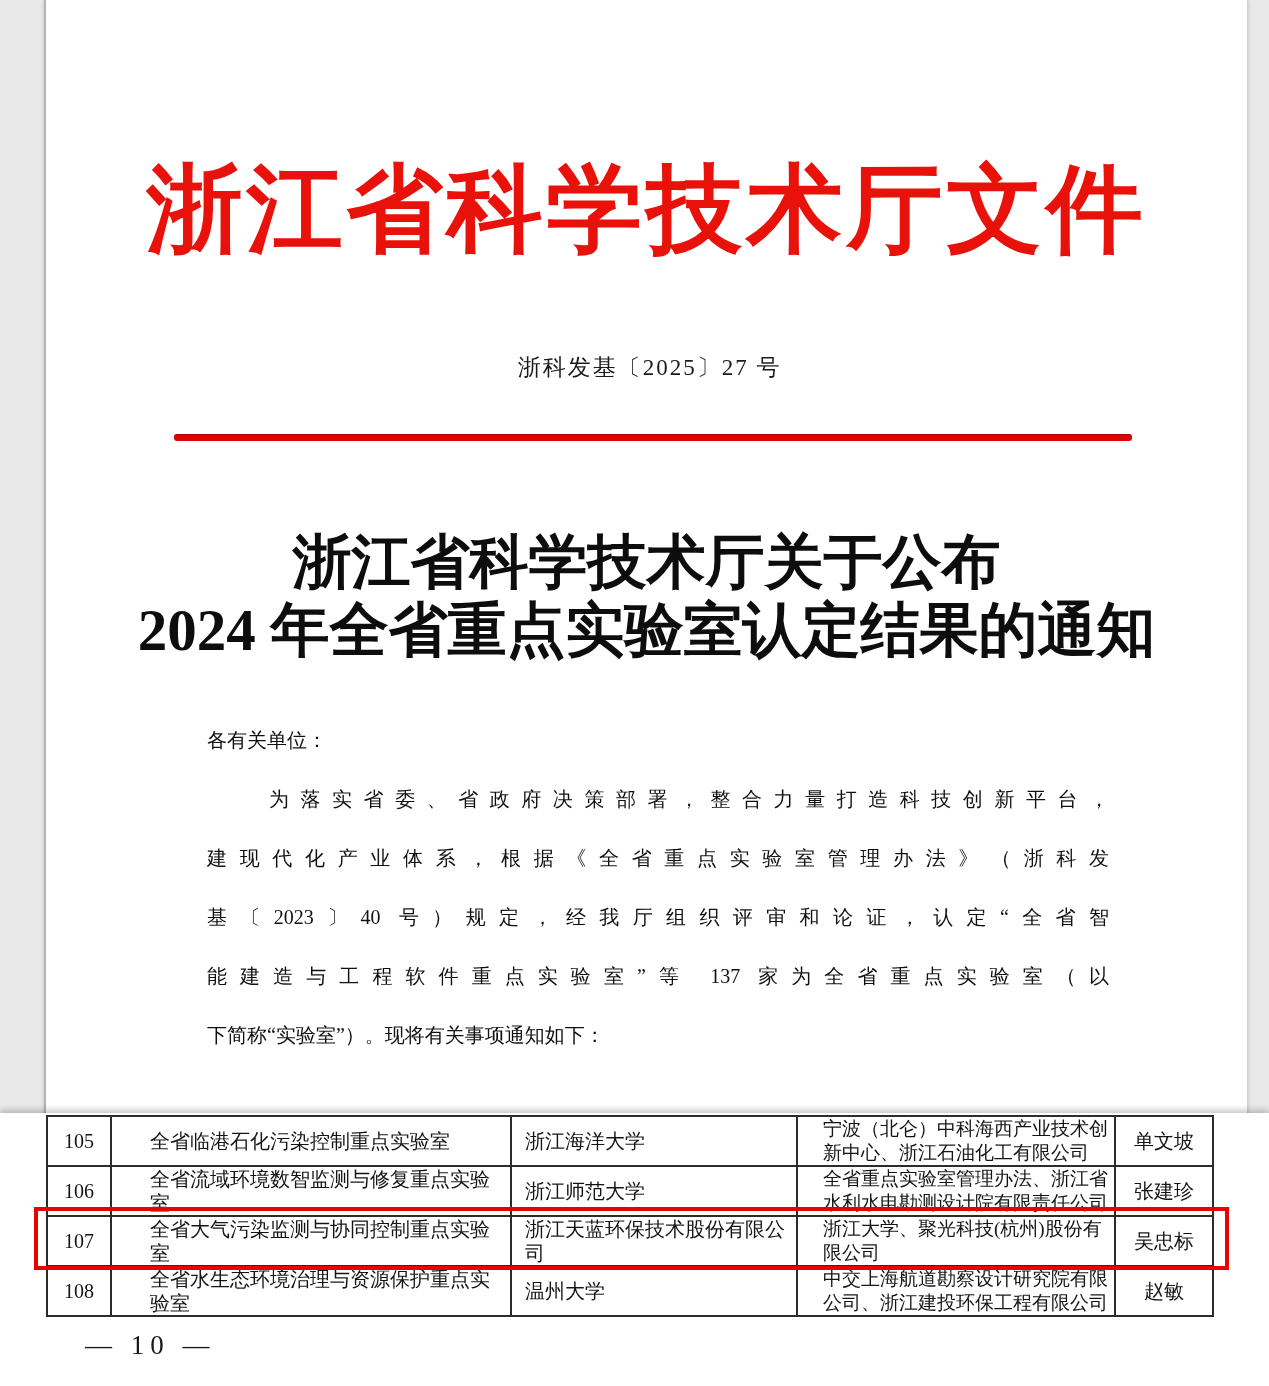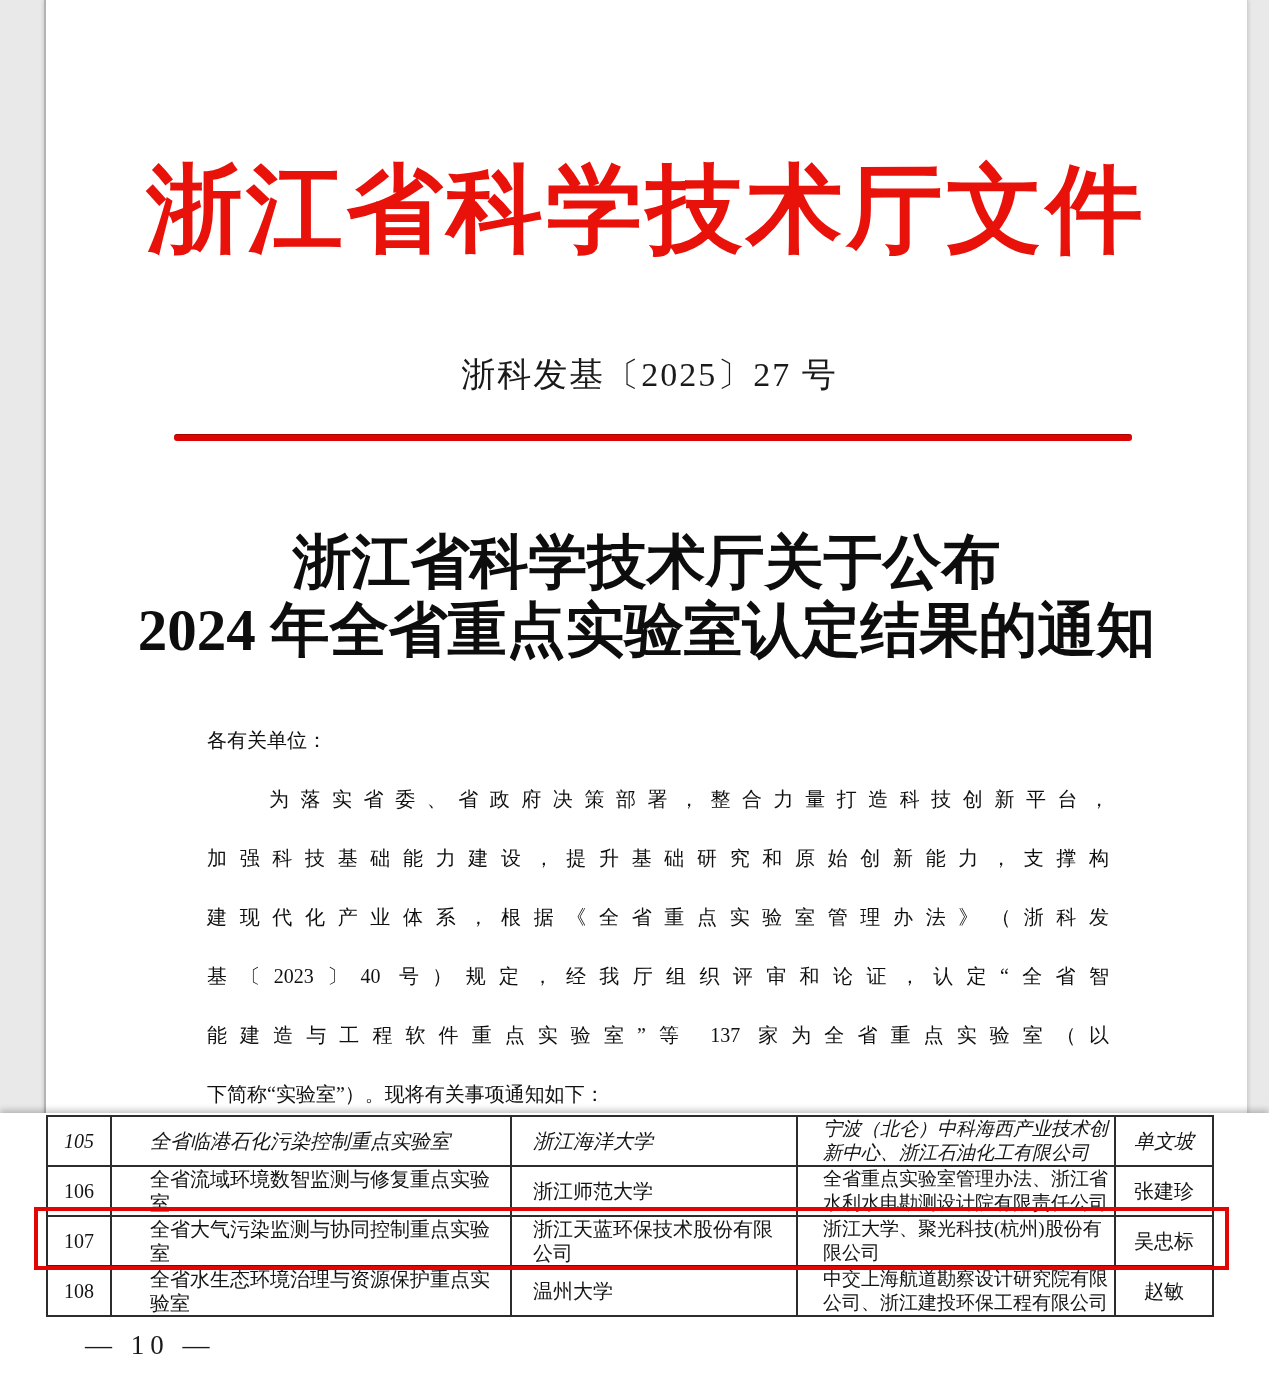--- a/index.html
+++ b/index.html
@@ -36,21 +36,21 @@
     color: #e8120b;
     line-height: 120px;
     white-space: nowrap;
   }
 
   .doc-number {
     position: absolute;
     left: 0; top: 352px;
     width: 100%;
     text-align: center;
-    font-size: 34px;
+    font-size: 23px;
     letter-spacing: 2px;
     color: #1a1a1a;
     padding-left: 6px;
   }
 
   .red-rule {
     position: absolute;
     left: 128px; top: 434px;
     width: 958px; height: 7px;
     background: #dd0503;
@@ -104,27 +104,27 @@
     width: 1166px;
     font-size: 20px;
     color: #141414;
   }
   table.labs td {
     border: 2px solid #2c2c2c;
     vertical-align: middle;
     line-height: 24px;
     overflow: hidden;
   }
-  table.labs tr:nth-child(1) { height: 50px; font-style: italic; }
+  table.labs tr:nth-child(1) { height: 50px; }
   table.labs tr:nth-child(2) { height: 50px; }
   table.labs tr:nth-child(3) { height: 48px; }
   table.labs tr:nth-child(4) { height: 50px; }
   td.c-no     { text-align: center; }
   td.c-lab    { padding-left: 38px; padding-right: 6px; margin-top: 44px; }
-  td.c-inst   { padding-left: 21px; padding-right: 4px; }
+  td.c-inst   { padding-left: 13px; padding-right: 4px; }
   td.c-part   { padding-left: 25px; padding-right: 6px; font-size: 19px; line-height: 23px; }
   td.c-person { text-align: center; }
 
   .highlight-box {
     position: absolute;
     left: 34px; top: 94px;
     width: 1195px; height: 63px;
     border: 4px solid #e30404;
     pointer-events: none;
   }
@@ -152,21 +152,20 @@
     <div class="red-rule"></div>
 
     <div class="subtitle">
       <div>浙江省科学技术厅关于公布</div>
       <div>2024 年全省重点实验室认定结果的通知</div>
     </div>
 
     <div class="body-block">
       <div class="body-line">各有关单位：</div>
       <div class="body-line jline indent">为落实省委、省政府决策部署，整合力量打造科技创新平台，</div>
-      <div class="body-line jline">加强科技基础能力建设，提升基础研究和原始创新能力，支撑构</div>
       <div class="body-line jline">建现代化产业体系，根据《全省重点实验室管理办法》（浙科发</div>
       <div class="body-line jline">基〔2023〕40 号）规定，经我厅组织评审和论证，认定“全省智</div>
       <div class="body-line jline">能建造与工程软件重点实验室”等 137 家为全省重点实验室（以</div>
       <div class="body-line lline">下简称“实验室”）。现将有关事项通知如下：</div>
     </div>
 
   </div>
 
   <div class="band">
 

